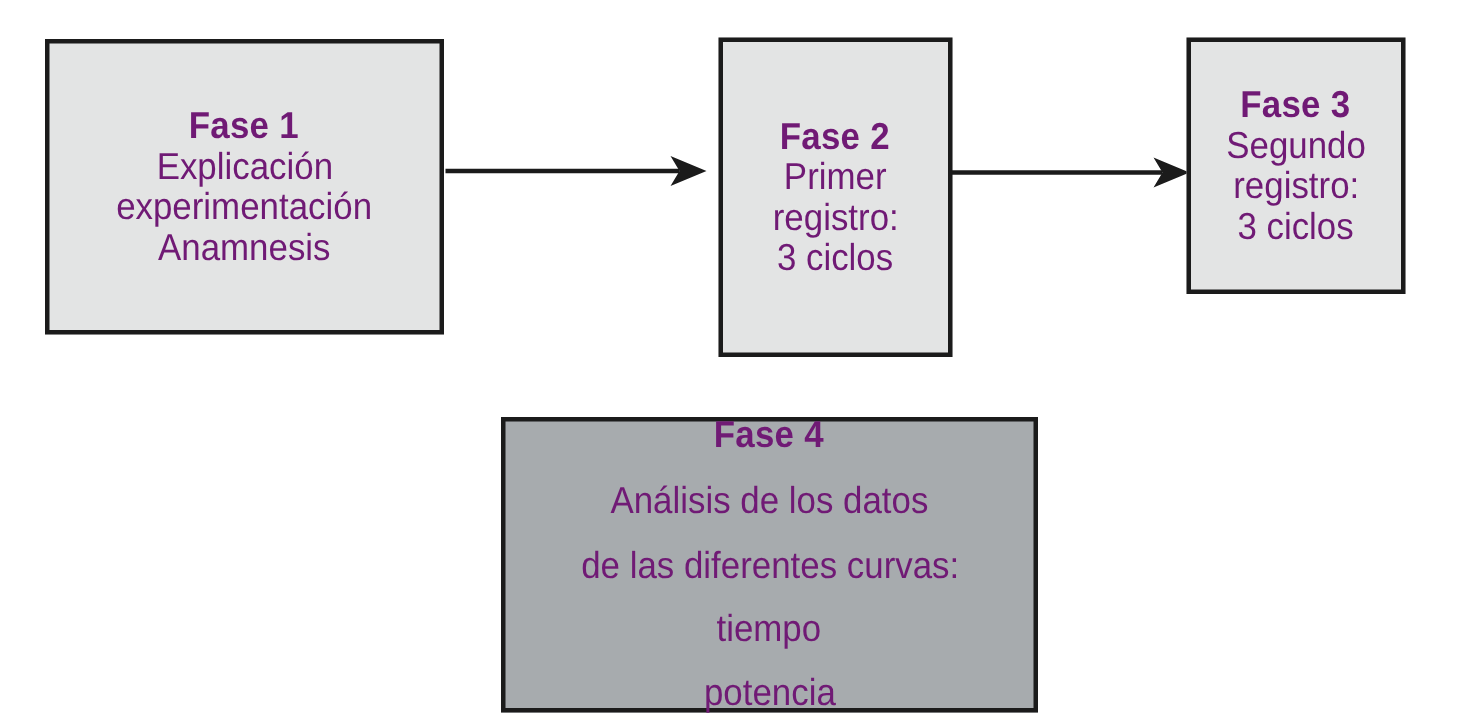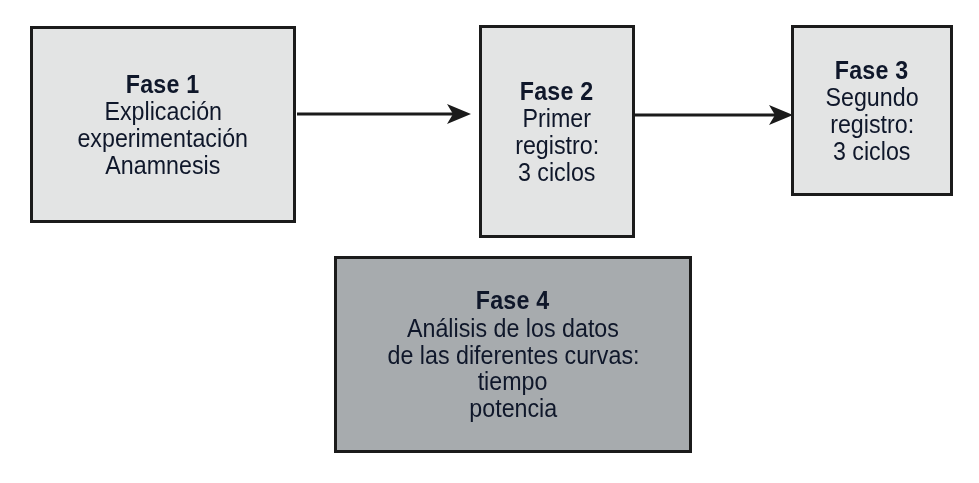--- a/index.html
+++ b/index.html
@@ -7,21 +7,21 @@
     padding: 0;
     background: #ffffff;
   }
   #canvas {
     position: relative;
     width: 979px;
     height: 483px;
     background: #ffffff;
     overflow: hidden;
     font-family: "Liberation Sans", "DejaVu Sans", sans-serif;
-    color: #0f172a;
+    color: #701a75;
   }
 
   
   .phase-box {
     position: absolute;
     box-sizing: border-box;
     border: 3px solid #1b1b1b;
     display: flex;
     flex-direction: column;
     align-items: center;
@@ -54,30 +54,31 @@
   #box-fase-1 .line  { font-size: 25px; }
 
   #box-fase-2 {
     left: 479px; top: 25px;  width: 156px; height: 213px;
     background: #e3e4e4;
   }
   #box-fase-2 .title { font-size: 25px; margin-bottom: 1px; }
   #box-fase-2 .line  { font-size: 25px; }
 
   #box-fase-3 {
-    left: 791px; top: 25px;  width: 162px; height: 171px;
+    left: 791px; top: 25px;  width: 146px; height: 171px;
     background: #e3e4e4;
     text-align: right;
   }
   #box-fase-3 .title { font-size: 25px; margin-bottom: 1px; }
   #box-fase-3 .line  { font-size: 25px; }
 
   #box-fase-4 {
-    left: 334px; top: 256px; width: 358px; height: 197px;
+    left: 334px; top: 278px; width: 358px; height: 197px;
     background: #a7abae;
+    gap: 16px;
   }
   #box-fase-4 .title { font-size: 25px; margin-bottom: 1px; }
   #box-fase-4 .line  { font-size: 25px; }
 
   
   .arrow {
     position: absolute;
     pointer-events: none;
   }
   #arrow-1 { left: 295px; top: 100px; }

